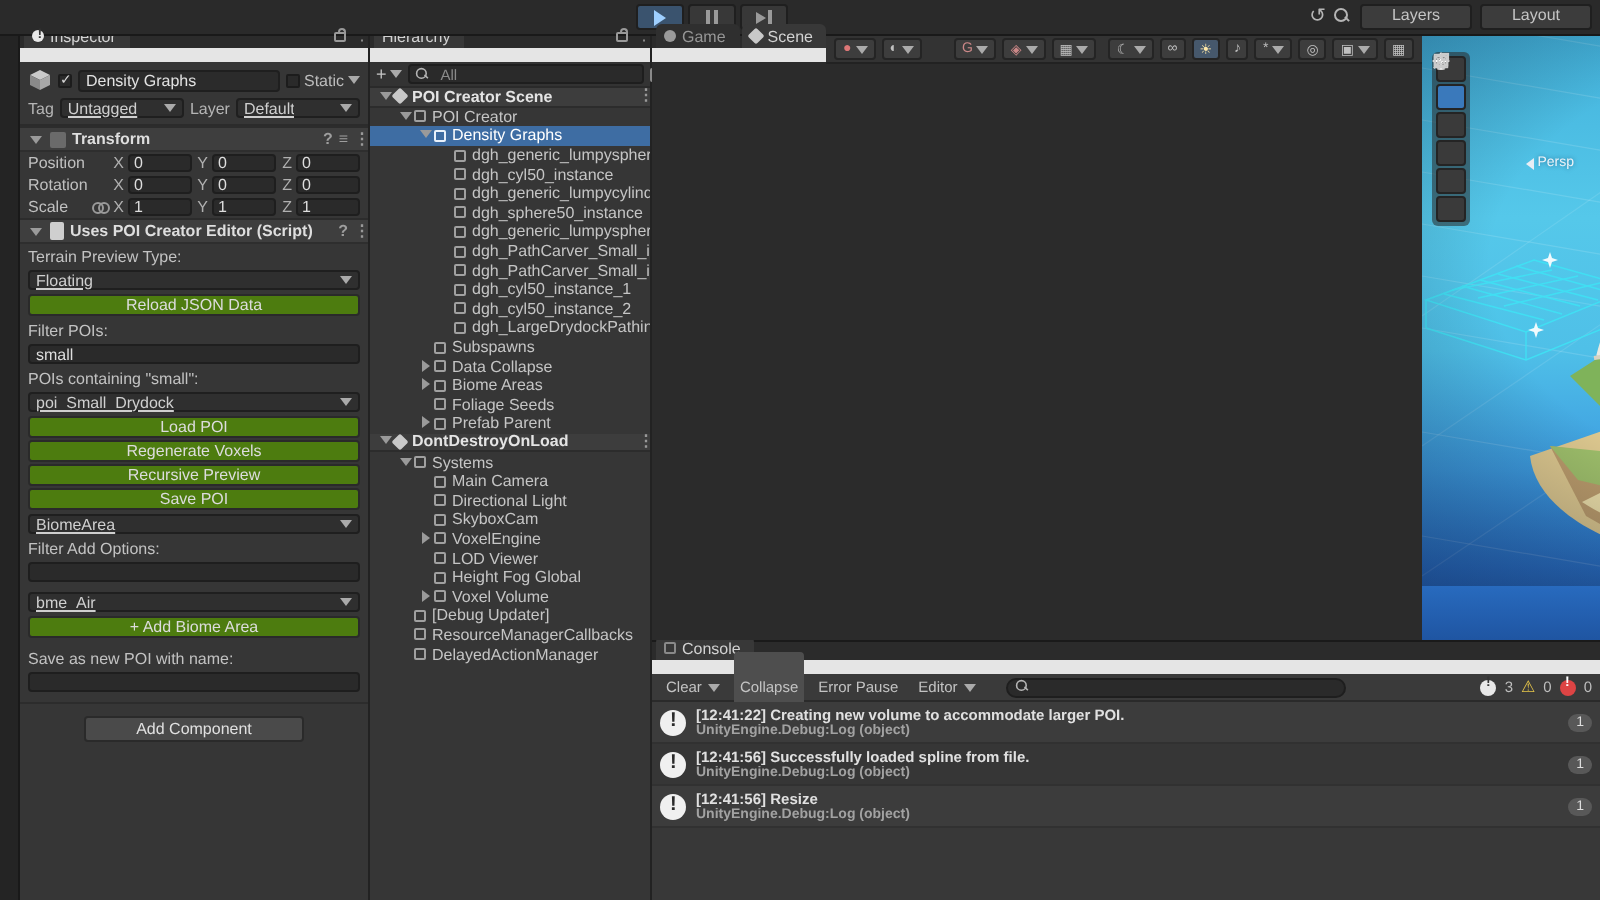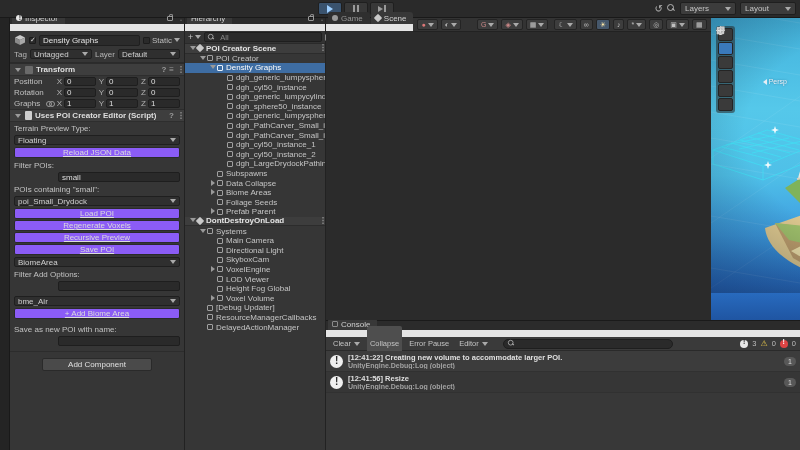--- a/index.html
+++ b/index.html
@@ -16,21 +16,21 @@
   .pbtn.active{background:#3a536e;}
   .play-tri{width:0;height:0;border-left:6px solid #9ecfff;border-top:4px solid transparent;border-bottom:4px solid transparent;}
   .pause-bars{display:flex;gap:2px;}
   .pause-bars i{display:block;width:2px;height:7px;background:#9a9a9a;}
   .step-ic{display:flex;align-items:center;gap:1px;}
   .step-ic .t{width:0;height:0;border-left:5px solid #9a9a9a;border-top:3.5px solid transparent;border-bottom:3.5px solid transparent;}
   .step-ic .b{width:2px;height:7px;background:#9a9a9a;}
   .topright{position:absolute;right:4px;top:2px;display:flex;gap:4px;align-items:center;}
   .tbic{font-size:10px;color:#b5b5b5;line-height:13px;}
   .tb-drop{height:13px;background:#3c3c3c;border:1px solid #1f1f1f;border-radius:2px;display:flex;align-items:center;
-           gap:8px;padding:0 4px;font-size:8px;color:#c5c5c5;min-width:56px;justify-content:space-between;}
+           gap:8px;padding:0 4px;font-size:8px;color:#c5c5c5;min-width:56px;justify-content:space-between;flex-direction:column;}
   .caret{width:0;height:0;border-left:3px solid transparent;border-right:3px solid transparent;border-top:4px solid #aaa;}
   .mag{width:9px;height:9px;position:relative;}
   .mag::before{content:'';position:absolute;left:0;top:0;width:5px;height:5px;border:1px solid #b5b5b5;border-radius:50%;}
   .mag::after{content:'';position:absolute;left:5px;top:5px;width:3px;height:1px;background:#b5b5b5;transform:rotate(45deg);}
 
   
   .main{flex:1;display:flex;min-height:0;}
   .leftstrip{width:10px;background:#242424;border-right:1px solid #191919;}
 
   
@@ -52,45 +52,45 @@
   .goicon{flex:0 0 12px;height:12px;}
   .chk{width:7px;height:7px;background:#2a2a2a;border:1px solid #1c1c1c;border-radius:1px;position:relative;flex:0 0 7px;}
   .chk.checked::before{content:'\2713';position:absolute;left:0px;top:-2px;font-size:7px;color:#d8d8d8;}
   .namefield{flex:1;height:11px;background:#2b2b2b;border:1px solid #1f1f1f;border-radius:2px;display:flex;align-items:center;
              padding:0 3px;color:#e2e2e2;font-size:8px;}
   .staticgrp{display:flex;align-items:center;gap:2px;color:#bdbdbd;}
   .tagrow{display:flex;align-items:center;gap:3px;padding:2px 4px 3px 4px;border-bottom:1px solid #2b2b2b;}
   .minilab{color:#b5b5b5;}
   .drop{height:10px;background:#2f2f2f;border:1px solid #1f1f1f;border-radius:2px;display:flex;align-items:center;
         justify-content:space-between;padding:0 3px;color:#cfcfcf;gap:3px;min-width:0;}
-  .drop .txt{overflow:hidden;white-space:nowrap;text-overflow:ellipsis;}
+  .drop .txt{overflow:hidden;white-space:nowrap;text-overflow:ellipsis;text-decoration:underline;}
   .tagrow .drop{flex:1;}
   .comp-head{height:13px;display:flex;align-items:center;gap:3px;background:#3e3e3e;border-top:1px solid #2c2c2c;
              border-bottom:1px solid #2e2e2e;font-weight:bold;color:#dedede;padding:0 4px;}
   .tri{display:inline-block;width:8px;flex:0 0 8px;position:relative;height:8px;}
   .tri-open::before{content:'';position:absolute;left:1px;top:2px;border-left:3.5px solid transparent;border-right:3.5px solid transparent;border-top:4.5px solid #9a9a9a;}
   .tri-closed::before{content:'';position:absolute;left:2px;top:1px;border-top:3.5px solid transparent;border-bottom:3.5px solid transparent;border-left:4.5px solid #9a9a9a;}
   .cicon-sq{width:8px;height:8px;background:#6a6a6a;border-radius:1px;flex:0 0 8px;}
   .cicon-doc{width:7px;height:9px;background:#cfcfcf;border-radius:1px;flex:0 0 7px;}
   .hspace{flex:1;}
   .hicon{color:#9e9e9e;font-size:8px;}
   .trow{display:flex;align-items:center;gap:2px;padding:1px 4px;}
   .trow .rl{flex:0 0 40px;color:#c0c0c0;}
   .axl{color:#b0b0b0;flex:0 0 6px;text-align:right;}
   .axf{flex:1;height:9px;background:#2a2a2a;border:1px solid #1e1e1e;border-radius:2px;color:#dedede;
        display:flex;align-items:center;padding:0 2px;min-width:0;}
   .linkic{width:8px;height:8px;flex:0 0 8px;position:relative;}
   .linkic::before,.linkic::after{content:'';position:absolute;width:4px;height:4px;border:1px solid #9a9a9a;border-radius:50%;}
   .linkic::before{left:0;top:1px;} .linkic::after{left:3px;top:1px;}
   .ilabel{padding:2px 4px 1px 4px;color:#c2c2c2;}
-  .ifield-wrap{padding:1px 4px;margin-left:44px;}
+  .ifield-wrap{padding:1px 4px;}
   .ifield{width:100%;height:10px;background:#2a2a2a;border:1px solid #1e1e1e;border-radius:2px;color:#dedede;
           font-size:8px;font-family:"Liberation Sans",sans-serif;padding:0 3px;outline:none;}
-  .ubtn{margin:1px 4px;height:11px;background:#8b5cf6;border:1px solid #2a2a2a;border-radius:2px;display:flex;
-        align-items:center;justify-content:center;color:#dcdcdc;cursor:default;text-decoration:underline;}
+  .ubtn{margin:1px 4px;height:11px;background:#4d7c0f;border:1px solid #2a2a2a;border-radius:2px;display:flex;
+        align-items:center;justify-content:center;color:#dcdcdc;cursor:default;}
   .drop-wrap{padding:1px 4px;}
   .divline{height:1px;background:#2c2c2c;margin:4px 0;}
   .addcomp{margin:6px auto 0 auto;width:110px;height:13px;background:#4a4a4a;border:1px solid #2a2a2a;border-radius:2px;
            display:flex;align-items:center;justify-content:center;color:#e0e0e0;font-size:8px;}
 
   
   .hierarchy{width:141px;background:#363636;border-right:1px solid #222;display:flex;flex-direction:column;font-size:8px;}
   .hsearchrow{height:13px;display:flex;align-items:center;gap:3px;padding:1px 3px;background:#333;border-bottom:1px solid #2a2a2a;}
   .plusbtn{display:flex;align-items:center;gap:2px;color:#c5c5c5;font-size:9px;}
   .hsearch{flex:1;height:10px;background:#2a2a2a;border:1px solid #1e1e1e;border-radius:2px;display:flex;align-items:center;gap:2px;padding:0 2px;}
@@ -258,21 +258,21 @@
         <div class="trow">
           <span class="rl">Rotation</span>
           <span class="axl">X</span>
             <span class="axf">0</span>
           <span class="axl">Y</span>
             <span class="axf">0</span>
           <span class="axl">Z</span>
             <span class="axf">0</span>
         </div>
         <div class="trow">
-          <span class="rl" style="flex:0 0 30px">Graphs</span>
+          <span class="rl" style="flex:0 0 30px">Scale</span>
           <span class="linkic"></span>
           <span class="axl">X</span>
             <span class="axf">1</span>
           <span class="axl">Y</span>
             <span class="axf">1</span>
           <span class="axl">Z</span>
             <span class="axf">1</span>
         </div>
 
         <div class="comp-head">
@@ -789,20 +789,28 @@
             <span class="big-info"></span>
             <div class="ctext">
               <div class="cline1">[12:41:22] Creating new volume to accommodate larger POI.</div>
               <div class="cline2">UnityEngine.Debug:Log (object)</div>
             </div>
             <span class="ccount">1</span>
           </div>
           <div class="centry">
             <span class="big-info"></span>
             <div class="ctext">
+              <div class="cline1">[12:41:56] Successfully loaded spline from file.</div>
+              <div class="cline2">UnityEngine.Debug:Log (object)</div>
+            </div>
+            <span class="ccount">1</span>
+          </div>
+          <div class="centry">
+            <span class="big-info"></span>
+            <div class="ctext">
               <div class="cline1">[12:41:56] Resize</div>
               <div class="cline2">UnityEngine.Debug:Log (object)</div>
             </div>
             <span class="ccount">1</span>
           </div>
         </div>
       </div>
 
     </div>
   </div>

